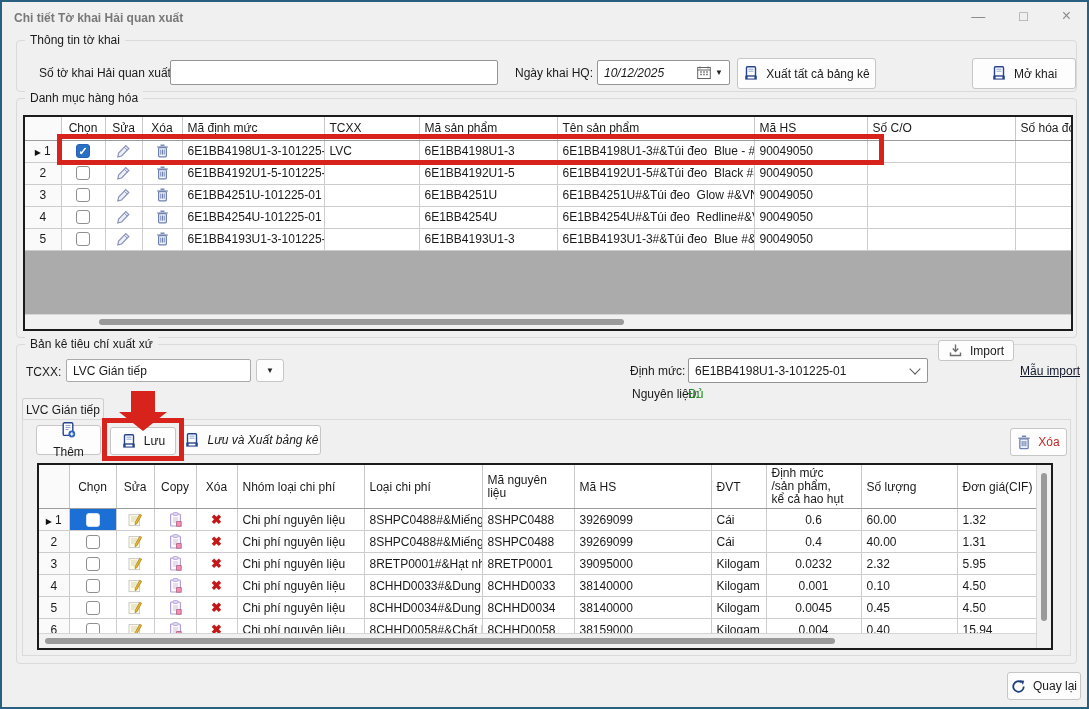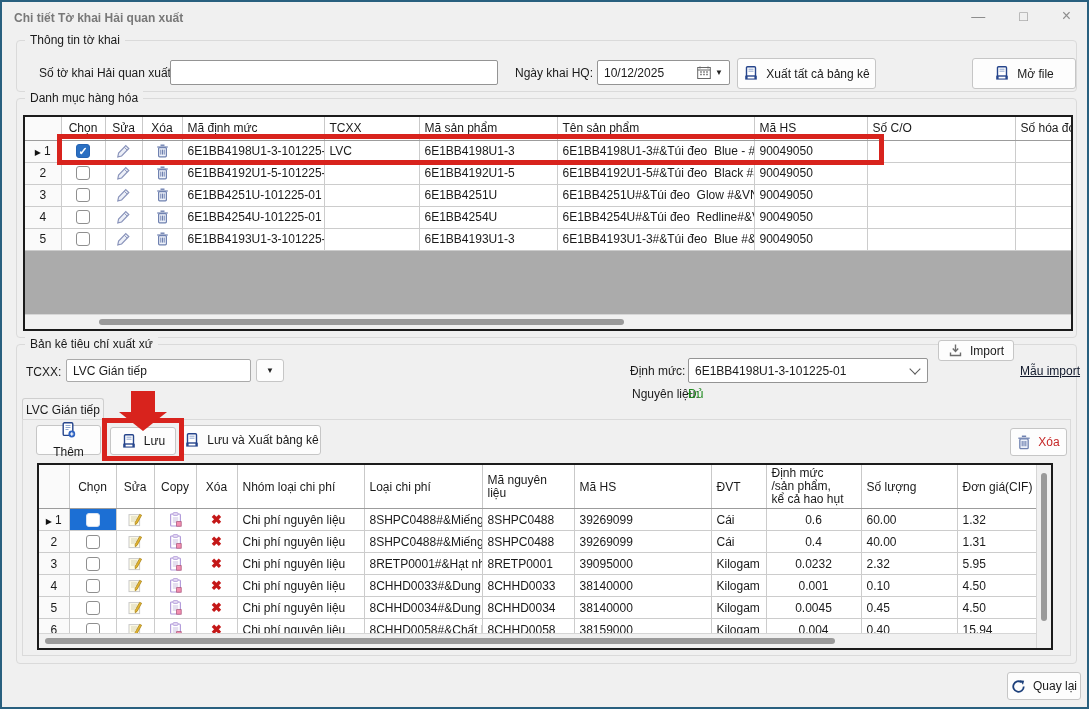--- a/index.html
+++ b/index.html
@@ -70,21 +70,21 @@
     <span class="winbtn">□</span>
     <span class="winbtn" style="font-size:16px;">×</span>
   </div>
 
   <div class="abs groupbox" style="left:14px;top:38px;width:1061px;height:52px;">
     <span class="gbleg">Thông tin tờ khai</span>
   </div>
   <div class="abs lbl" style="left:37px;top:64px;">Số tờ khai Hải quan xuất:</div>
   <input class="abs textbox" style="left: 168px; top: 58px; width: 328px; height: 25px; padding: 0px 5px; font: 12px &quot;Liberation Sans&quot;, sans-serif;" value="">
   <div class="abs lbl" style="left:513px;top:64px;">Ngày khai HQ:</div>
-  <div class="abs combo" style="left:595px;top:58px;width:133px;height:25px;">
+  <div class="abs combo" style="left:595px;top:58px;width:133px;height:25px;font-style:italic;">
     <span class="txt">10/12/2025</span>
     <span class="icw">
       <svg width="14" height="13" viewBox="0 0 14 13">
           <rect x="0.7" y="1.5" width="12.6" height="11" fill="#fff" stroke="#666"></rect>
           <path d="M0.7 4h12.6" stroke="#666"></path>
           <path d="M3 0.5v2M11 0.5v2" stroke="#666"></path>
           <path d="M3 6h2M6 6h2M9 6h2M3 8.5h2M6 8.5h2M9 8.5h2" stroke="#8a8a8a" stroke-width="1.4"></path>
         </svg>
     </span>
     <span class="ddglyph" style="margin-left:4px;">▼</span>
@@ -102,21 +102,21 @@
   </div>
   <div class="abs btn" style="left:970px;top:56px;width:104px;height:31px;">
     <span class="icw">
       <svg width="16" height="15" viewBox="0 0 16 15">
           <rect x="3.5" y="0.7" width="9" height="9.6" rx="1" fill="#fff" stroke="#26458c" stroke-width="1.4"></rect>
           <path d="M5.5 3.2h5M5.5 5.2h5" stroke="#8ea6cf" stroke-width="1"></path>
           <rect x="2.2" y="9.6" width="11.6" height="4" fill="#26458c"></rect>
           <rect x="4.6" y="10.7" width="6.8" height="1.8" fill="#fff"></rect>
         </svg>
     </span>
-    <span>Mở file</span>
+    <span>Mở khai</span>
   </div>
 
   <div class="abs groupbox" style="left:14px;top:96px;width:1061px;height:240px;">
     <span class="gbleg">Danh mục hàng hóa</span>
   </div>
   <div class="abs gridwrap" style="left:21px;top:113px;width:1050px;height:216px;">
     <table class="dg" style="width:1046px;">
       <colgroup>
           <col style="width:36px">
           <col style="width:44px">
@@ -306,21 +306,21 @@
     <span class="icw">
       <svg width="16" height="15" viewBox="0 0 16 15">
           <rect x="3.5" y="0.7" width="9" height="9.6" rx="1" fill="#fff" stroke="#26458c" stroke-width="1.4"></rect>
           <path d="M5.5 3.2h5M5.5 5.2h5" stroke="#8ea6cf" stroke-width="1"></path>
           <rect x="2.2" y="9.6" width="11.6" height="4" fill="#26458c"></rect>
           <rect x="4.6" y="10.7" width="6.8" height="1.8" fill="#fff"></rect>
         </svg>
     </span>
     <span>Lưu</span>
   </div>
-  <div class="abs btn" style="left:180px;top:423px;width:139px;height:30px;">
+  <div class="abs btn" style="left:180px;top:423px;width:139px;height:30px;font-style:italic;">
     <span class="icw">
       <svg width="16" height="15" viewBox="0 0 16 15">
           <rect x="3.5" y="0.7" width="9" height="9.6" rx="1" fill="#fff" stroke="#26458c" stroke-width="1.4"></rect>
           <path d="M5.5 3.2h5M5.5 5.2h5" stroke="#8ea6cf" stroke-width="1"></path>
           <rect x="2.2" y="9.6" width="11.6" height="4" fill="#26458c"></rect>
           <rect x="4.6" y="10.7" width="6.8" height="1.8" fill="#fff"></rect>
         </svg>
     </span>
     <span>Lưu và Xuất bảng kê</span>
   </div>

